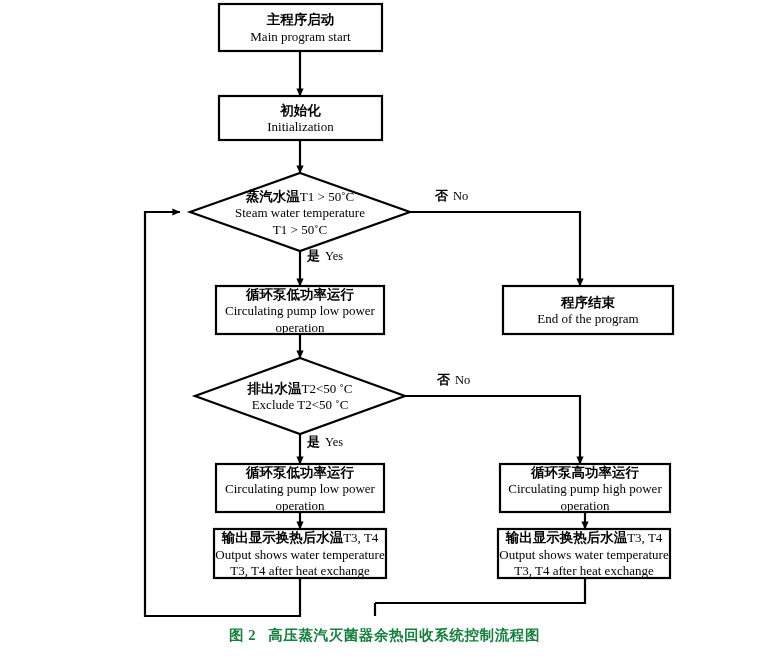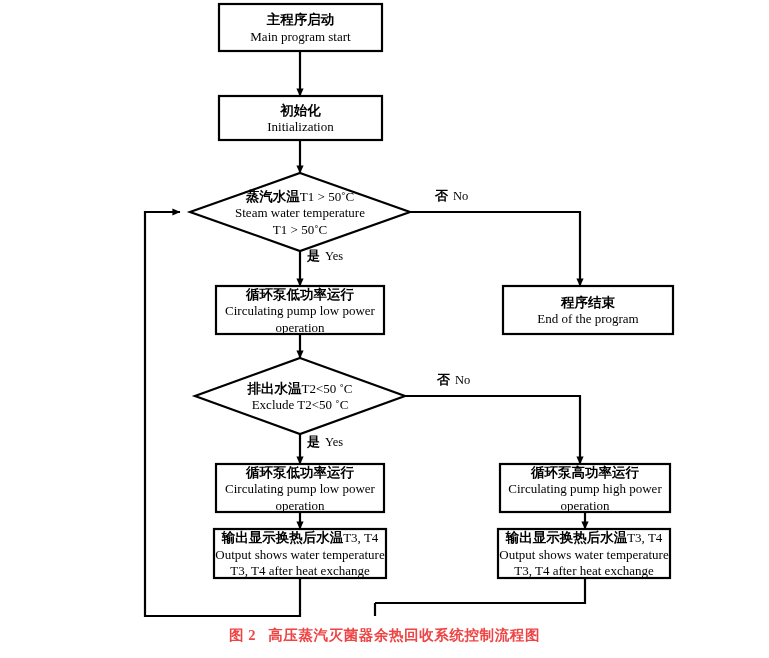--- a/index.html
+++ b/index.html
@@ -78,21 +78,21 @@
   .caption {
     position: absolute;
     left: 0;
     top: 626px;
     width: 769px;
     text-align: center;
     font-family: "Liberation Serif", "DejaVu Serif", serif;
     font-size: 14.5px;
     font-weight: bold;
     letter-spacing: 0.6px;
-    color: #ef4444;
+    color: #15803d;
   }
   .caption .cap-num {
     margin-right: 12px;
   }
 </style>
 </head>
 <body>
 
 <div id="flow-root">
 

